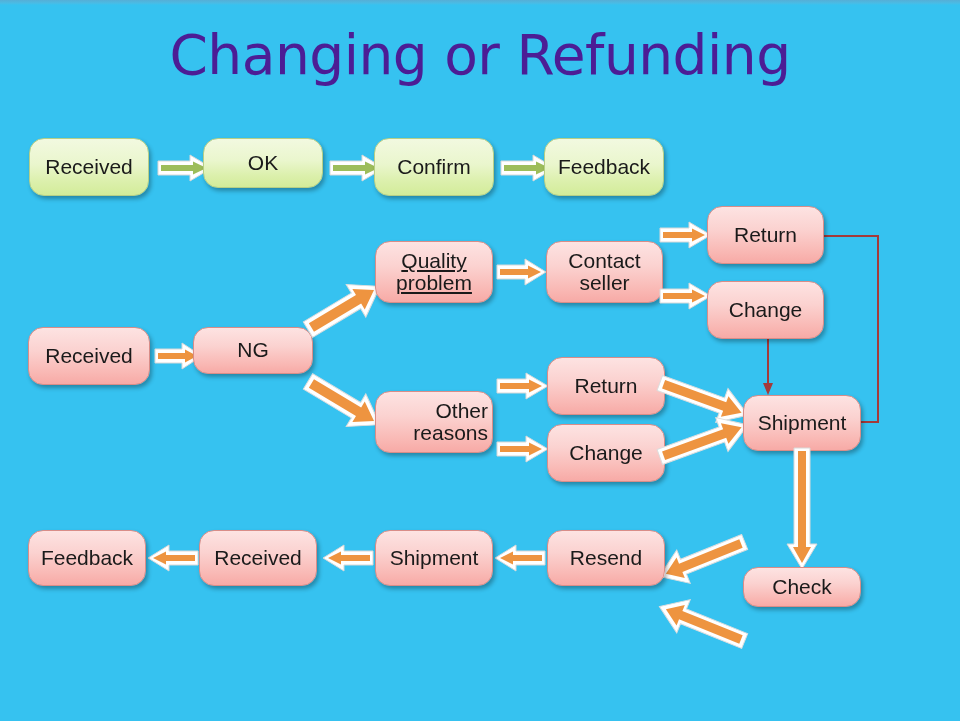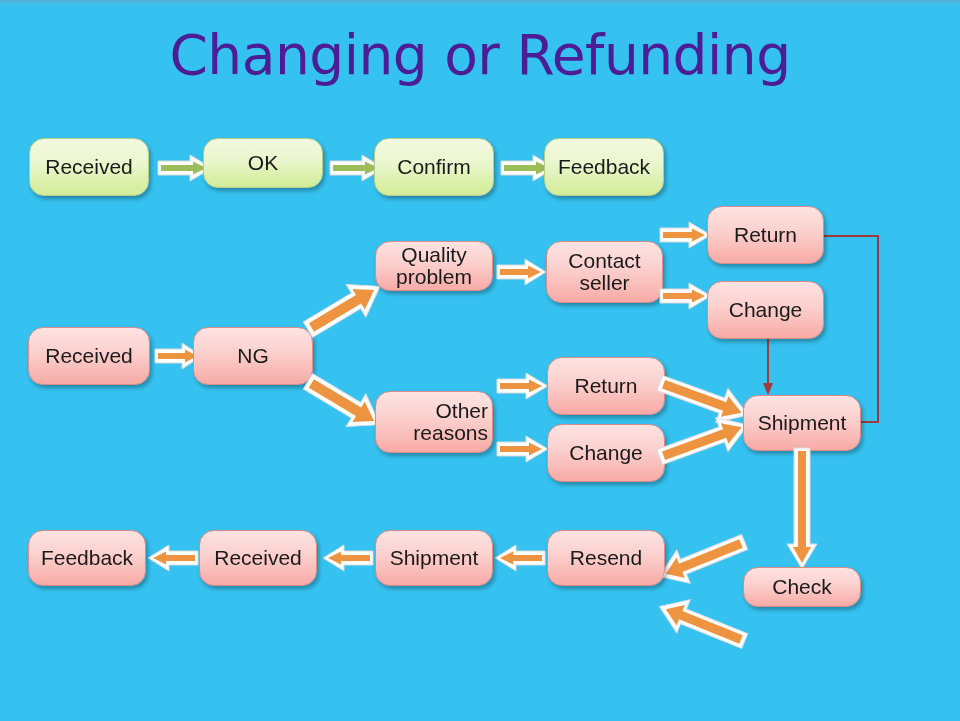--- a/index.html
+++ b/index.html
@@ -151,21 +151,21 @@
     <span class="lbl">Received</span>
   </div>
 
   <div class="arrow" style="left:155px; top:343px; width:48px; height:26px;">
     <svg width="48" height="26" viewBox="0 0 48 26">
       <polygon points="0,6 27,6 27,0 47,13 27,26 27,20 0,20" fill="#ffffff" stroke="#d8d8d8" stroke-width="1"></polygon>
       <polygon points="3,10 30,10 30,6.5 42,13 30,19.5 30,16 3,16" fill="#ee9440"></polygon>
     </svg>
   </div>
 
-  <div class="node pink" style="left:193px; top:327px; width:120px; height:58px;">
+  <div class="node pink" style="left:193px; top:327px; width:120px; height:47px;">
     <span class="lbl">NG</span>
   </div>
 
   <div class="arrow" style="left:300px; top:278px; width:88px; height:60px;">
     <svg width="88" height="60" viewBox="0 0 88 60">
       <g transform="rotate(-31 44 30)">
         <polygon points="2,21 58,21 58,11 86,30 58,49 58,39 2,39" fill="#ffffff" stroke="#dddddd" stroke-width="1"></polygon>
         <polygon points="6,25 61,25 61,18 79,30 61,42 61,35 6,35" fill="#ee9440"></polygon>
       </g>
     </svg>
@@ -173,21 +173,21 @@
 
   <div class="arrow" style="left:300px; top:373px; width:88px; height:60px;">
     <svg width="88" height="60" viewBox="0 0 88 60">
       <g transform="rotate(31 44 30)">
         <polygon points="2,21 58,21 58,11 86,30 58,49 58,39 2,39" fill="#ffffff" stroke="#dddddd" stroke-width="1"></polygon>
         <polygon points="6,25 61,25 61,18 79,30 61,42 61,35 6,35" fill="#ee9440"></polygon>
       </g>
     </svg>
   </div>
 
-  <div class="node pink" style="left:375px; top:241px; width:118px; height:50px;">
+  <div class="node pink" style="left:375px; top:241px; width:118px; height:62px;text-decoration:underline;">
     <span class="lbl"><span>Quality</span><br><span>problem</span></span>
   </div>
 
   <div class="arrow" style="left:497px; top:259px; width:50px; height:26px;">
     <svg width="50" height="26" viewBox="0 0 50 26">
       <polygon points="0,6 28,6 28,0 49,13 28,26 28,20 0,20" fill="#ffffff" stroke="#d8d8d8" stroke-width="1"></polygon>
       <polygon points="3,10 31,10 31,6.5 44,13 31,19.5 31,16 3,16" fill="#ee9440"></polygon>
     </svg>
   </div>
 

